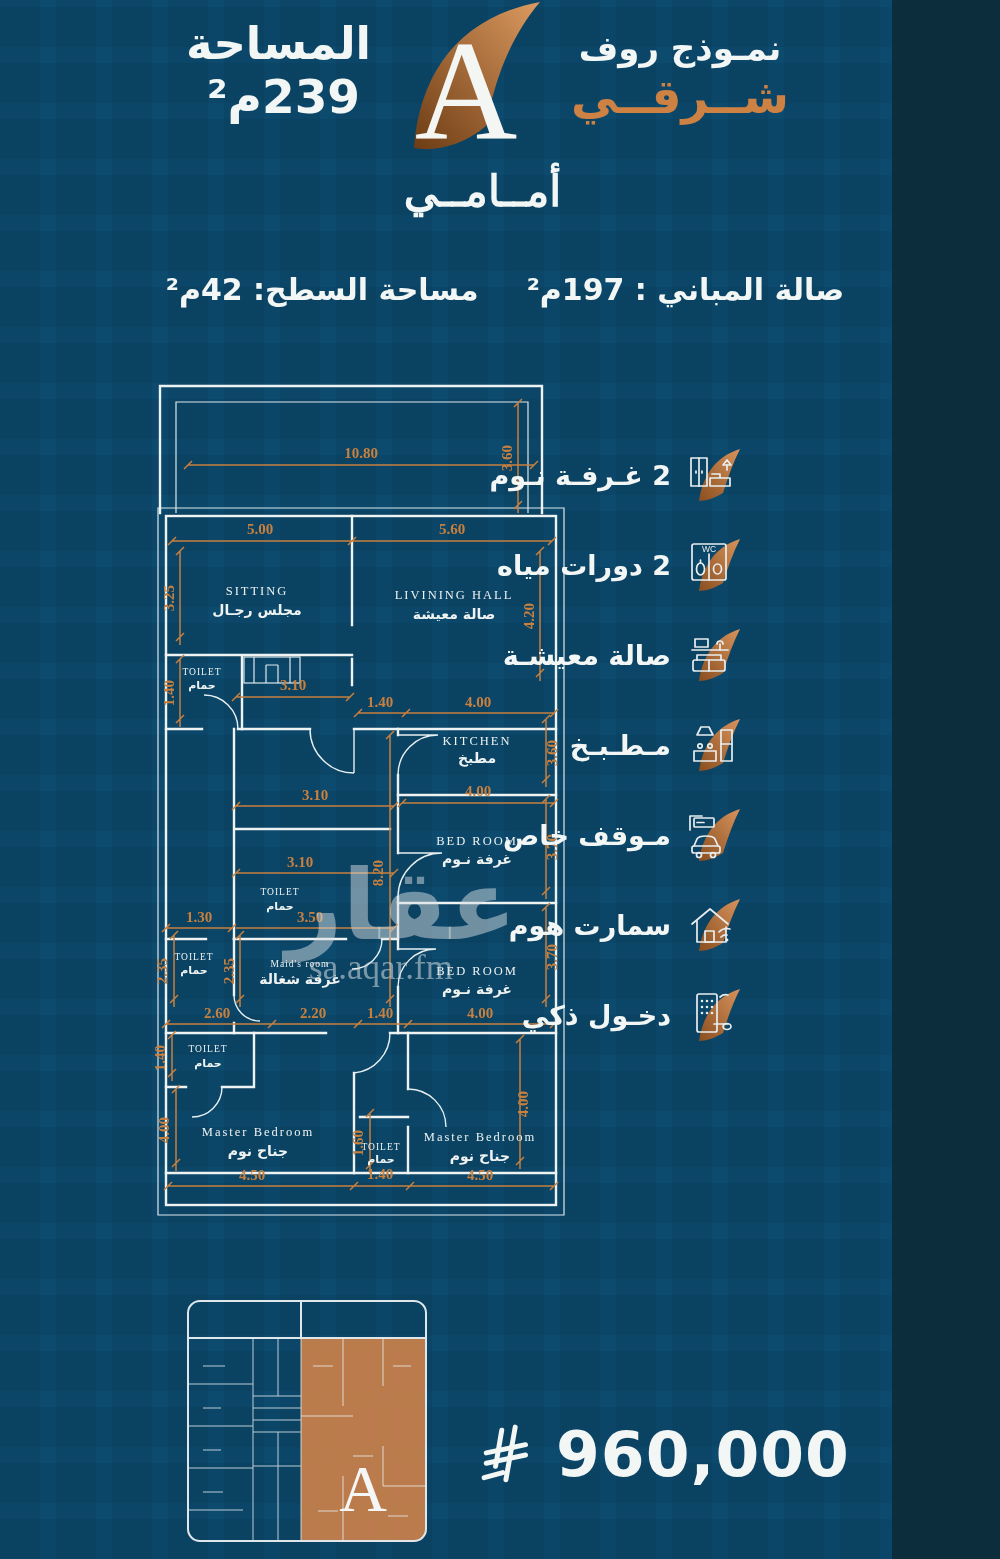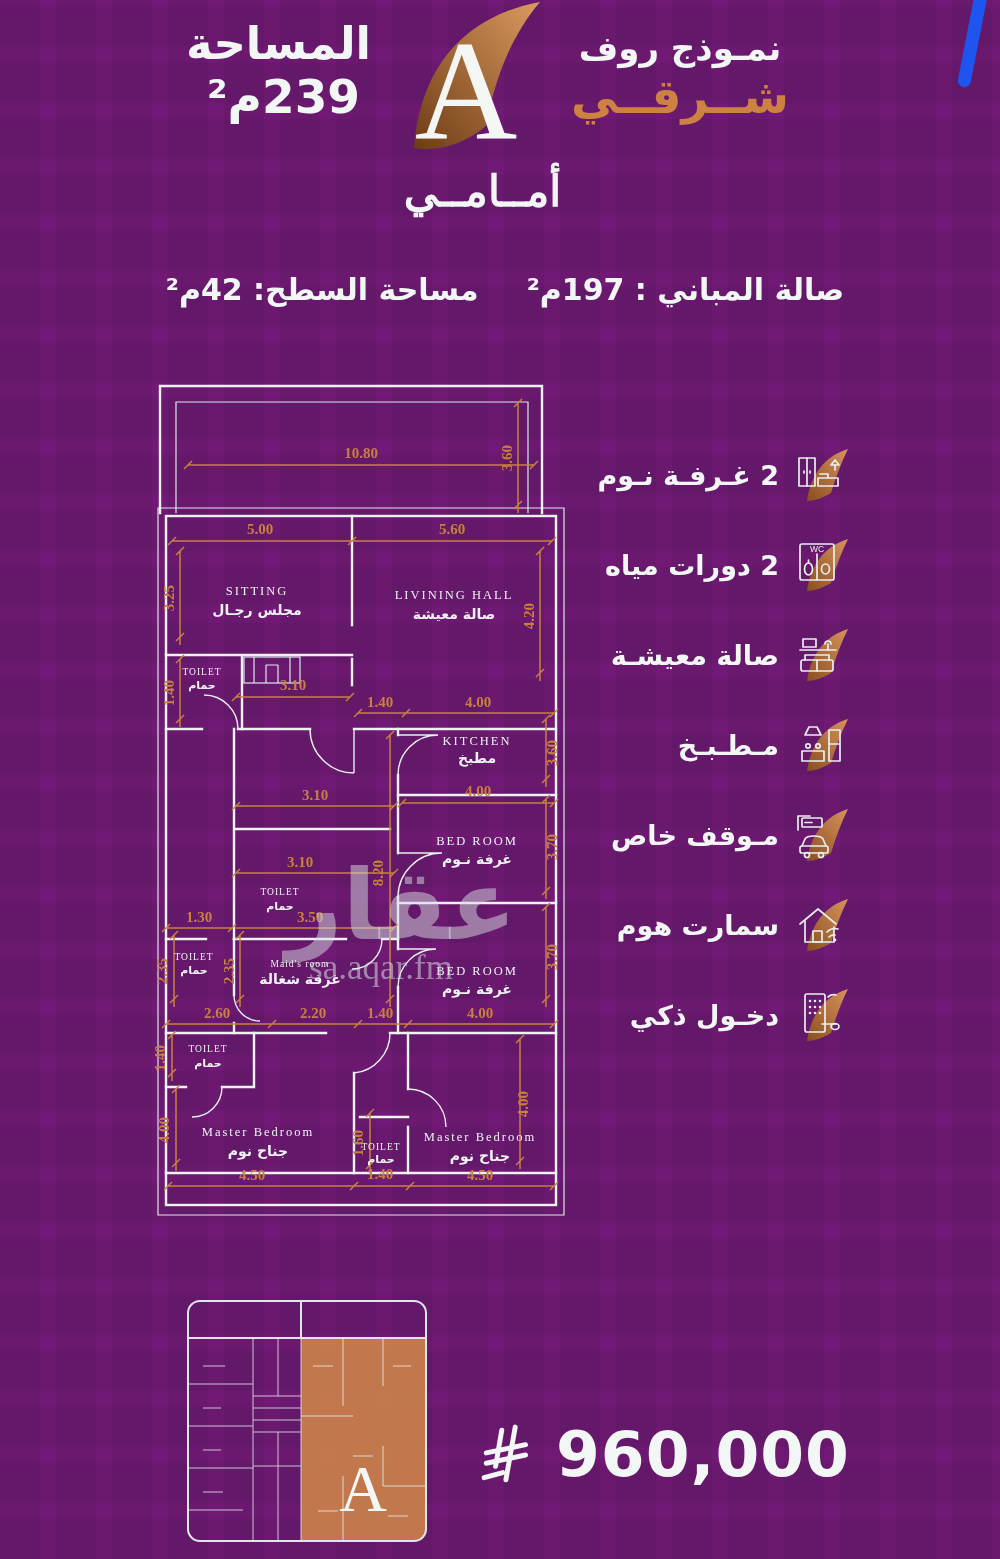--- a/index.html
+++ b/index.html
@@ -1,17 +1,17 @@
 <!DOCTYPE html>
 <html lang="ar"><head>
 <meta charset="utf-8">
 <style>
   html,body{margin:0;padding:0;background:#0c2e3c;}
-  .canvas{position:relative;width:1000px;height:1559px;overflow:hidden;
-    background:#701a75;font-family:"DejaVu Sans",sans-serif;color:#f2f6f4;}
+  .canvas{position:relative;width:892px;height:1559px;overflow:hidden;
+    background:#0c4a6e;font-family:"DejaVu Sans",sans-serif;color:#f2f6f4;}
   .canvas::before{content:"";position:absolute;inset:0;pointer-events:none;
     background-image:
       repeating-linear-gradient(0deg, rgba(0,0,0,.055) 0 40px, transparent 40px 56px),
       repeating-linear-gradient(90deg, rgba(0,0,0,.055) 0 40px, transparent 40px 56px);}
   .abs{position:absolute;}
   .ctr{text-align:center;}
   .rtl{direction:rtl;}
 
   .area-block{left:196px;top:18px;width:175px;line-height:1.15;}
   .area-label{font-size:45px;font-weight:700;}

